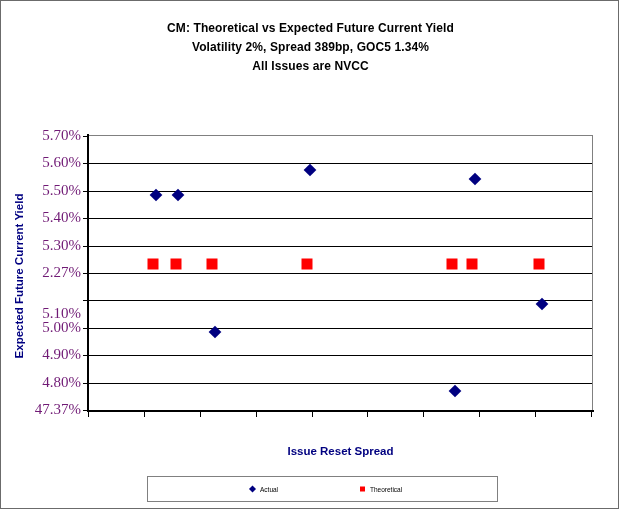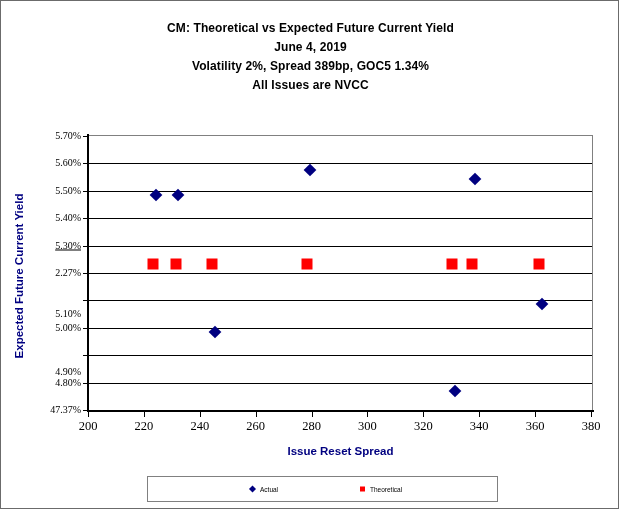--- a/index.html
+++ b/index.html
@@ -100,22 +100,22 @@
     left: -6px;
     width: 6px;
     height: 0;
     border-top: 1px solid #000000;
   }
   .y-tick-label {
     position: absolute;
     right: 0;
     text-align: right;
     font-family: "Liberation Serif", serif;
-    font-size: 10px;
-    color: #000000;
+    font-size: 15px;
+    color: #701a75;
     white-space: nowrap;
     transform: translateY(-50%);
   }
   #y-tick-labels {
     position: absolute;
     left: 28px;
     top: 134px;
     width: 52px;
     height: 276px;
   }
@@ -224,37 +224,36 @@
   #legend-entry-actual { left: 102px; }
   #legend-entry-theoretical { left: 212px; }
 </style>
 </head>
 <body>
 
 <div id="chart-frame">
 
   <div id="title-block">
     <div class="title-line">CM: Theoretical vs Expected Future Current Yield</div>
-    <div class="title-line">June 4, 2019</div>
     <div class="title-line">Volatility 2%, Spread 389bp, GOC5 1.34%</div>
     <div class="title-line">All Issues are NVCC</div>
   </div>
 
   <div id="y-axis-title">
     <span>Expected Future Current Yield</span>
   </div>
 
   <div id="y-tick-labels">
       <div class="y-tick-label" style="top: 274px;">47.37%</div>
       <div class="y-tick-label" style="top: 246.6px;">4.80%</div>
-      <div class="y-tick-label" style="top: 219.2px; margin-top: 17px;">4.90%</div>
+      <div class="y-tick-label" style="top: 219.2px;">4.90%</div>
       <div class="y-tick-label" style="top: 191.8px;">5.00%</div>
       <div class="y-tick-label" style="top: 178px;">5.10%</div>
       <div class="y-tick-label" style="top: 137px;">2.27%</div>
-      <div class="y-tick-label" style="top: 109.6px; text-decoration: underline;">5.30%</div>
+      <div class="y-tick-label" style="top: 109.6px;">5.30%</div>
       <div class="y-tick-label" style="top: 82.2px;">5.40%</div>
       <div class="y-tick-label" style="top: 54.8px;">5.50%</div>
       <div class="y-tick-label" style="top: 27.4px;">5.60%</div>
       <div class="y-tick-label" style="top: 0px;">5.70%</div>
     </div>
 
   <div id="plot-area">
       <div class="y-tick-mark" style="top: 274px;"></div>
       <div class="gridline" style="top: 246.6px;"></div>
       <div class="y-tick-mark" style="top: 246.6px;"></div>
@@ -299,32 +298,20 @@
       <div class="x-tick-mark" style="left: 55.8889px;"></div>
       <div class="x-tick-mark" style="left: 111.778px;"></div>
       <div class="x-tick-mark" style="left: 167.667px;"></div>
       <div class="x-tick-mark" style="left: 223.556px;"></div>
       <div class="x-tick-mark" style="left: 279.444px;"></div>
       <div class="x-tick-mark" style="left: 335.333px;"></div>
       <div class="x-tick-mark" style="left: 391.222px;"></div>
       <div class="x-tick-mark" style="left: 447.111px;"></div>
       <div class="x-tick-mark" style="left: 503px;"></div>
     </div>
-  <div id="x-tick-labels">
-      <div class="x-tick-label" style="left: 0px;">200</div>
-      <div class="x-tick-label" style="left: 55.8889px;">220</div>
-      <div class="x-tick-label" style="left: 111.778px;">240</div>
-      <div class="x-tick-label" style="left: 167.667px;">260</div>
-      <div class="x-tick-label" style="left: 223.556px;">280</div>
-      <div class="x-tick-label" style="left: 279.444px;">300</div>
-      <div class="x-tick-label" style="left: 335.333px;">320</div>
-      <div class="x-tick-label" style="left: 391.222px;">340</div>
-      <div class="x-tick-label" style="left: 447.111px;">360</div>
-      <div class="x-tick-label" style="left: 503px;">380</div>
-    </div>
 
   <div id="x-axis-title">Issue Reset Spread</div>
 
   <div id="legend">
     <div class="legend-entry" id="legend-entry-actual">
       <span class="legend-swatch-diamond"></span>
       <span class="legend-label">Actual</span>
     </div>
     <div class="legend-entry" id="legend-entry-theoretical">
       <span class="legend-swatch-square"></span>

